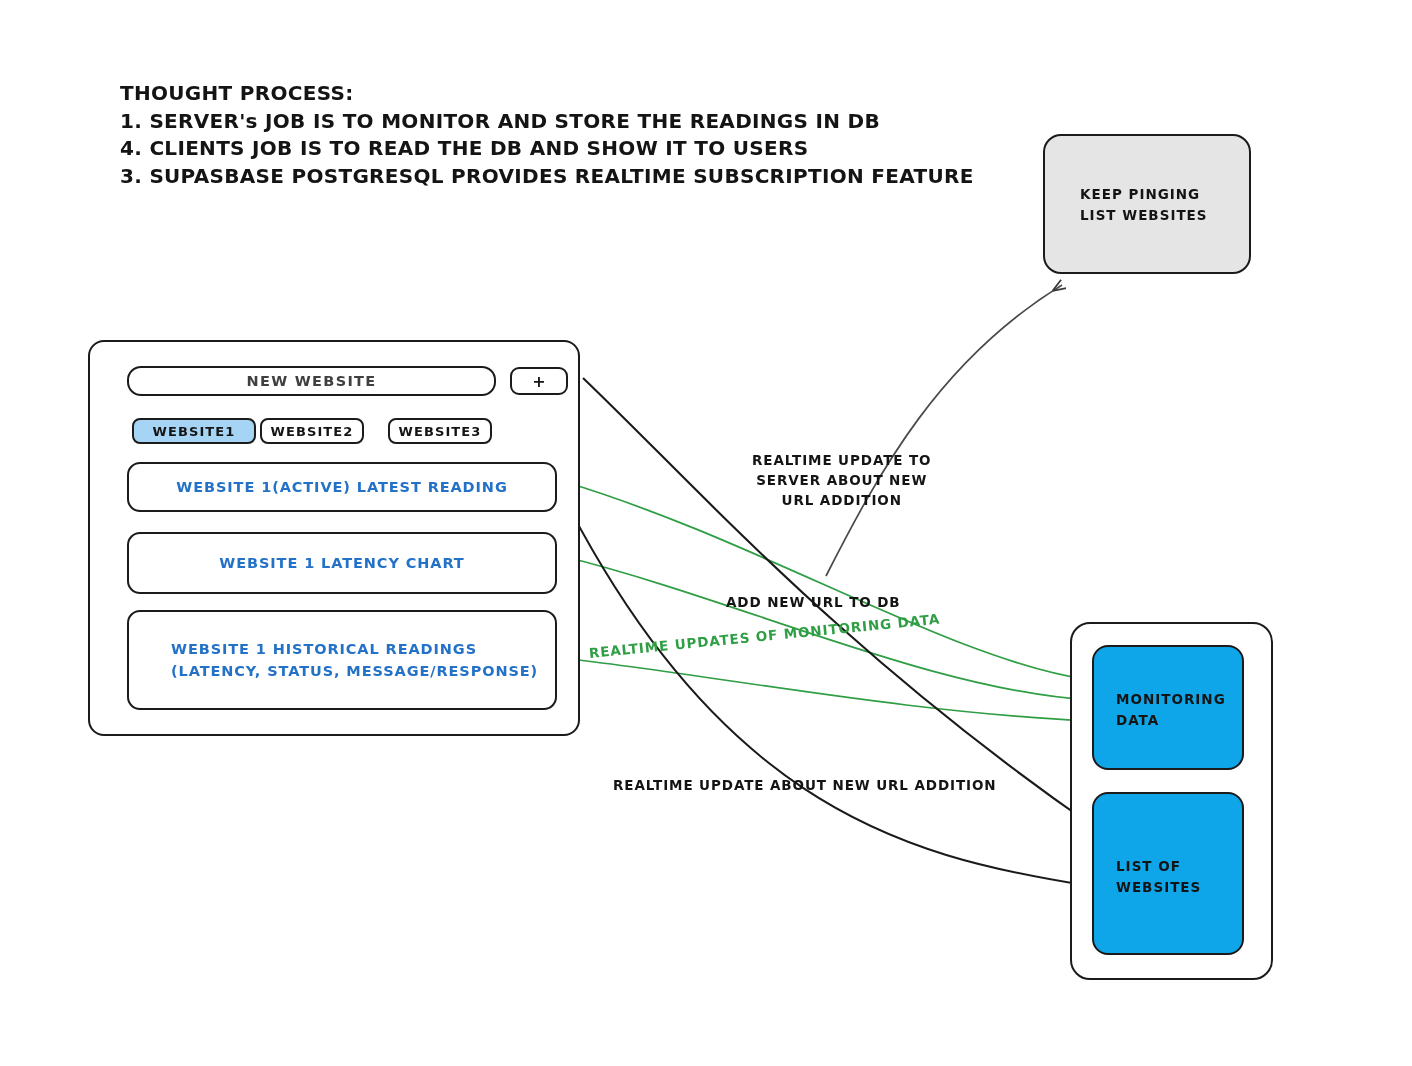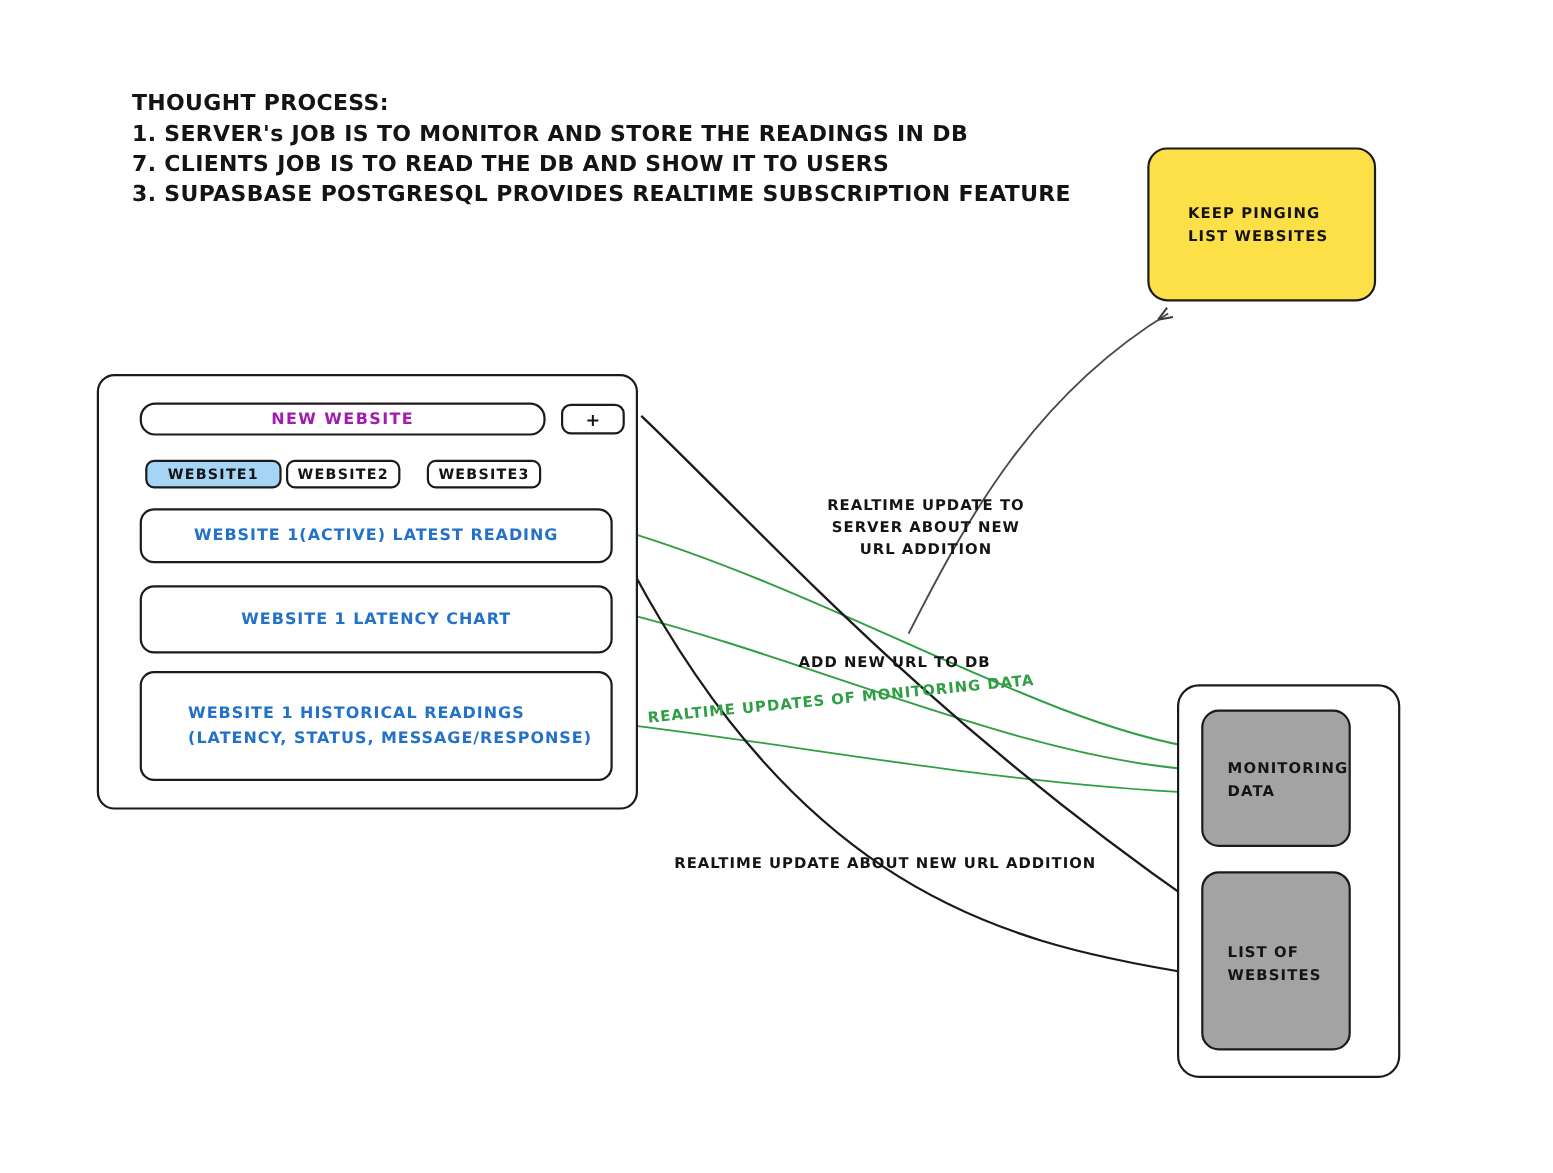--- a/index.html
+++ b/index.html
@@ -50,21 +50,21 @@
     display: flex;
     align-items: center;
     justify-content: center;
   }
   #new-website-input {
     left: 37px; top: 24px; width: 369px; height: 30px;
     border-radius: 14px;
     font-size: 14.5px;
     font-weight: 700;
     letter-spacing: 1.3px;
-    color: #a21caf;
+    color: #404040;
   }
   #add-button {
     left: 420px; top: 25px; width: 58px; height: 28px;
     border-radius: 9px;
     font-size: 16px; font-weight: 700; color: #151515;
   }
   .tab {
     top: 76px; height: 26px;
     border-radius: 8px;
     font-size: 13px; font-weight: 700; letter-spacing: 1.1px;
@@ -88,42 +88,42 @@
   #panel-latency-chart  { top: 190px; height: 62px; }
   #panel-historical     { top: 268px; height: 100px; }
   #panel-historical .ptext { text-align: left; padding-left: 42px; }
 
   
   #server-box {
     position: absolute;
     left: 1043px; top: 134px; width: 208px; height: 140px;
     border: 2.2px solid #1b1b1b;
     border-radius: 18px;
-    background: #fde047;
+    background: #e5e5e5;
     box-sizing: border-box;
   }
   #server-box .btext {
     position: absolute; left: 35px; top: 48px;
     font-size: 13.5px; font-weight: 700; letter-spacing: 1px;
     line-height: 21px; color: #141414; white-space: pre;
   }
   #db-outer {
     position: absolute;
     left: 1070px; top: 622px; width: 203px; height: 358px;
     border: 2.2px solid #1b1b1b;
     border-radius: 20px;
     background: #fff;
     box-sizing: border-box;
   }
   .db-inner {
     position: absolute;
-    left: 20px; width: 136px;
+    left: 20px; width: 152px;
     border: 2.2px solid #1b1b1b;
     border-radius: 16px;
-    background: #a3a3a3;
+    background: #0ea5e9;
     box-sizing: border-box;
   }
   #db-monitoring { top: 21px; height: 125px; }
   #db-list       { top: 168px; height: 163px; }
   .db-inner .btext {
     position: absolute; left: 22px;
     font-size: 13.5px; font-weight: 700; letter-spacing: 1px;
     line-height: 21px; color: #141414; white-space: pre;
   }
   #db-monitoring .btext { top: 42px; }
@@ -152,21 +152,21 @@
   }
 </style>
 </head>
 <body>
 
 <div id="canvas">
 
   <div id="notes">
     <div>THOUGHT PROCESS:</div>
     <div>1. SERVER's JOB IS TO MONITOR AND STORE THE READINGS IN DB</div>
-    <div>7. CLIENTS JOB IS TO READ THE DB AND SHOW IT TO USERS</div>
+    <div>4. CLIENTS JOB IS TO READ THE DB AND SHOW IT TO USERS</div>
     <div>3. SUPASBASE POSTGRESQL PROVIDES REALTIME SUBSCRIPTION FEATURE</div>
   </div>
 
   <svg id="wires" viewBox="0 0 1412 1066">
     <defs>
       <marker id="ahead-green" markerWidth="11" markerHeight="11" refX="9" refY="5.5" orient="auto" markerUnits="userSpaceOnUse">
         <path d="M0,5.5 L11,1.2 M0,5.5 L11,9.8" stroke="#2f9e44" stroke-width="1.5" fill="none"></path>
       </marker>
       <marker id="ahead-black" markerWidth="13" markerHeight="13" refX="11" refY="6.5" orient="auto" markerUnits="userSpaceOnUse">
         <path d="M0,6.5 L13,1.5 M0,6.5 L13,11.5" stroke="#1a1a1a" stroke-width="1.9" fill="none"></path>

